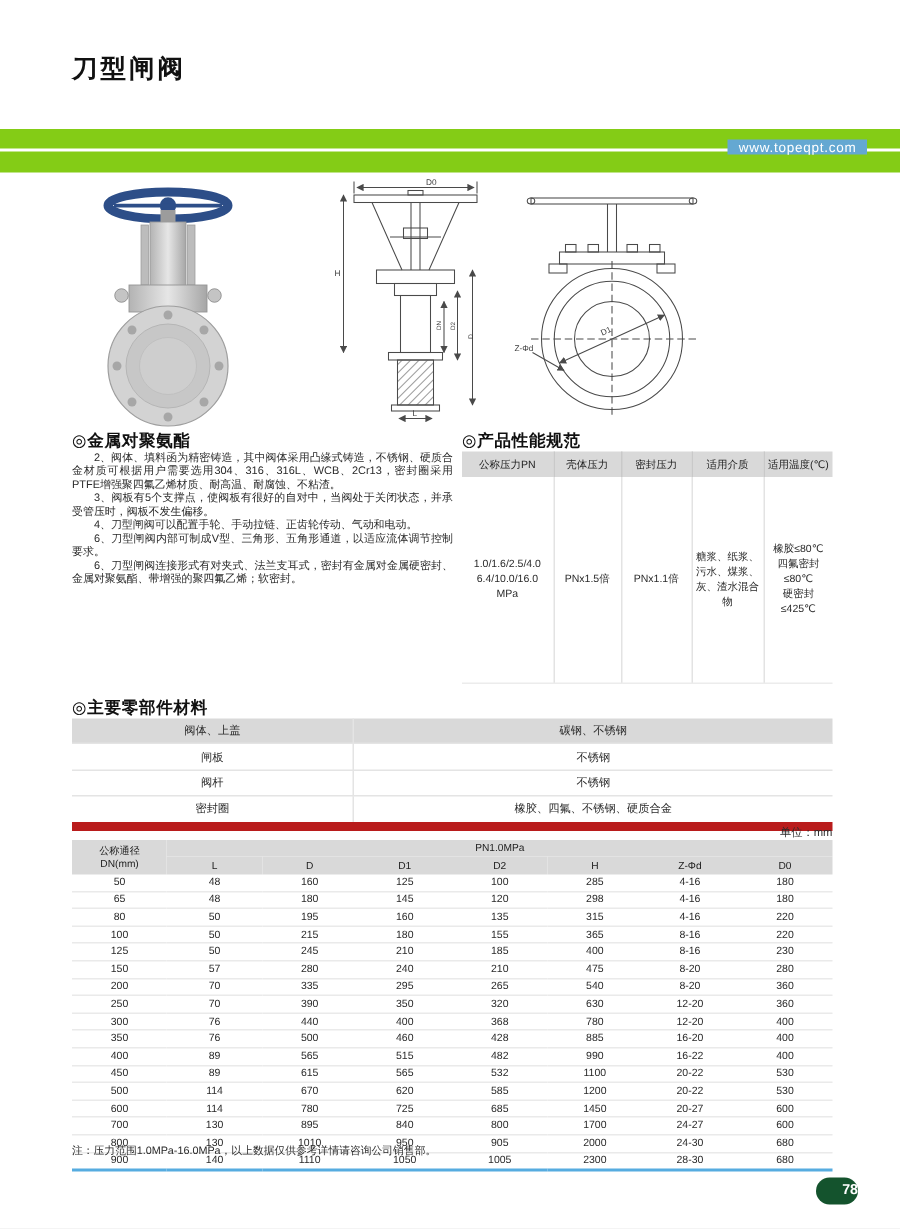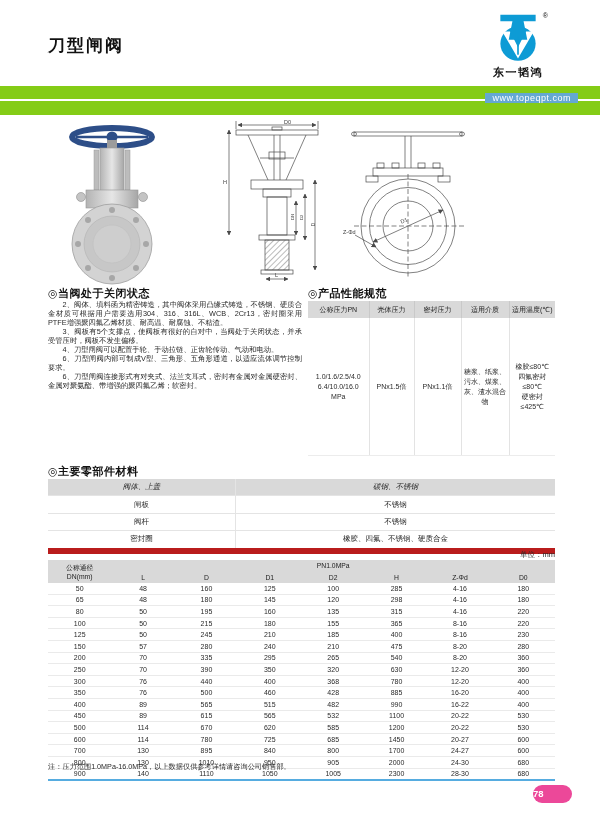--- a/index.html
+++ b/index.html
@@ -31,53 +31,43 @@
   
   .perf-table{position:absolute;left:308px;top:301px;width:247px;border-collapse:collapse;table-layout:fixed;font-size:7px;}
   .perf-table th{background:#d9d9d9;font-weight:normal;height:15px;border-right:1px solid #c9c9c9;color:#222;}
   .perf-table th:last-child{border-right:none;}
   .perf-table td{height:135px;text-align:center;vertical-align:middle;white-space:pre-line;line-height:10px;
     border-right:1px solid #e3e3e3;border-bottom:1px solid #ececec;color:#2a2a2a;}
   .perf-table td:last-child{border-right:none;}
   
   .mat-table{position:absolute;left:48px;top:479px;width:507px;border-collapse:collapse;table-layout:fixed;font-size:7.5px;}
   .mat-table td{height:14.4px;text-align:center;border-bottom:1px solid #e4e4e4;color:#2a2a2a;}
-  .mat-table tr:first-child td{background:#d9d9d9;font-style:italic;}
+  .mat-table tr:first-child td{background:#d9d9d9;}
   .mat-table td:first-child{width:36.5%;border-right:1px solid #e4e4e4;}
   .mat-table tr:last-child td{border-bottom:6px solid #b91c1c;}
   
   .unit-label{position:absolute;right:45px;top:550px;font-size:7.5px;color:#2a2a2a;}
   .dim-table{position:absolute;left:48px;top:560px;width:507px;border-collapse:collapse;table-layout:fixed;font-size:7px;}
   .dim-table th{background:#d9d9d9;font-weight:normal;font-size:6.8px;color:#222;white-space:pre-line;line-height:9px;}
   .dim-table thead tr:first-child th{height:9px;}
   .dim-table thead tr:last-child th{height:10px;}
   .dim-table td{height:10.6px;text-align:center;border-bottom:1px solid #eaeaea;color:#2a2a2a;padding:0;}
   .dim-table tbody tr:last-child td{border-bottom:2px solid #56ace0;}
   
   .note{position:absolute;left:48px;top:762px;font-size:7.2px;color:#2a2a2a;}
-  .page-badge{position:absolute;right:28px;top:785px;width:39px;height:18px;background:#ec4899;border-radius:9px;
-    color:#fff;font-size:9.5px;font-weight:bold;text-align:left;line-height:18px;}
+  .page-badge{position:absolute;right:28px;top:785px;width:28px;height:18px;background:#14532d;border-radius:9px;
+    color:#fff;font-size:9.5px;font-weight:bold;text-align:right;line-height:18px;}
 </style>
 </head>
 <body>
 
 <div class="page">
 
   <div class="title">刀型闸阀</div>
 
-  <div class="logo">
-    <span class="logo-reg">®</span>
-    <svg width="56" height="52" viewBox="0 0 60 56">
-      <ellipse cx="30" cy="34" rx="19" ry="18.5" fill="#0d9bd5"></ellipse>
-      <path d="M13,21 L30,50 L47,21 L38.5,21 L30,38 L21.5,21 Z" fill="#ffffff"></path>
-      <path d="M11,3 L49,3 L49,10 L36,10 L40,30 L30,30 L20,30 L24,10 L11,10 Z" fill="#0d9bd5"></path>
-      <rect x="29.1" y="26" width="1.8" height="20" fill="#0d9bd5"></rect>
-    </svg>
-    <div class="logo-name">东一韬鸿</div>
-  </div>
 
   <div class="band">
     <div class="band-line"></div>
     <span class="band-url">www.topeqpt.com</span>
   </div>
 
   <div class="drawing drawing-photo">
     <svg width="132" height="165" viewBox="0 0 132 165">
       <defs>
         <linearGradient id="metal" x1="0" y1="0" x2="1" y2="0">
@@ -177,21 +167,21 @@
         <line x1="31" y1="116" x2="101" y2="84" marker-start="url(#arr)" marker-end="url(#arr)"></line>
         <line x1="13" y1="109" x2="34" y2="121" marker-end="url(#arr)"></line>
       </g>
       <g fill="#3d3d3d" font-size="5.5">
         <text x="60" y="96" transform="rotate(-24 64 98)">D1</text>
         <text x="1" y="108">Z-Φd</text>
       </g>
     </svg>
   </div>
 
-  <div class="sec-heading" style="left:48px;top:286px;">◎当阀处于关闭状态</div>
+  <div class="sec-heading" style="left:48px;top:286px;">◎金属对聚氨酯</div>
   <div class="features-text">
       <p>2、阀体、填料函为精密铸造，其中阀体采用凸缘式铸造，不锈钢、硬质合金材质可根据用户需要选用304、316、316L、WCB、2Cr13，密封圈采用PTFE增强聚四氟乙烯材质、耐高温、耐腐蚀、不粘渣。</p>
       <p>3、阀板有5个支撑点，使阀板有很好的自对中，当阀处于关闭状态，并承受管压时，阀板不发生偏移。</p>
       <p>4、刀型闸阀可以配置手轮、手动拉链、正齿轮传动、气动和电动。</p>
       <p>6、刀型闸阀内部可制成V型、三角形、五角形通道，以适应流体调节控制要求。</p>
       <p>6、刀型闸阀连接形式有对夹式、法兰支耳式，密封有金属对金属硬密封、金属对聚氨酯、带增强的聚四氟乙烯；软密封。</p>
     </div>
 
   <div class="sec-heading" style="left:308px;top:286px;">◎产品性能规范</div>
   <table class="perf-table">

